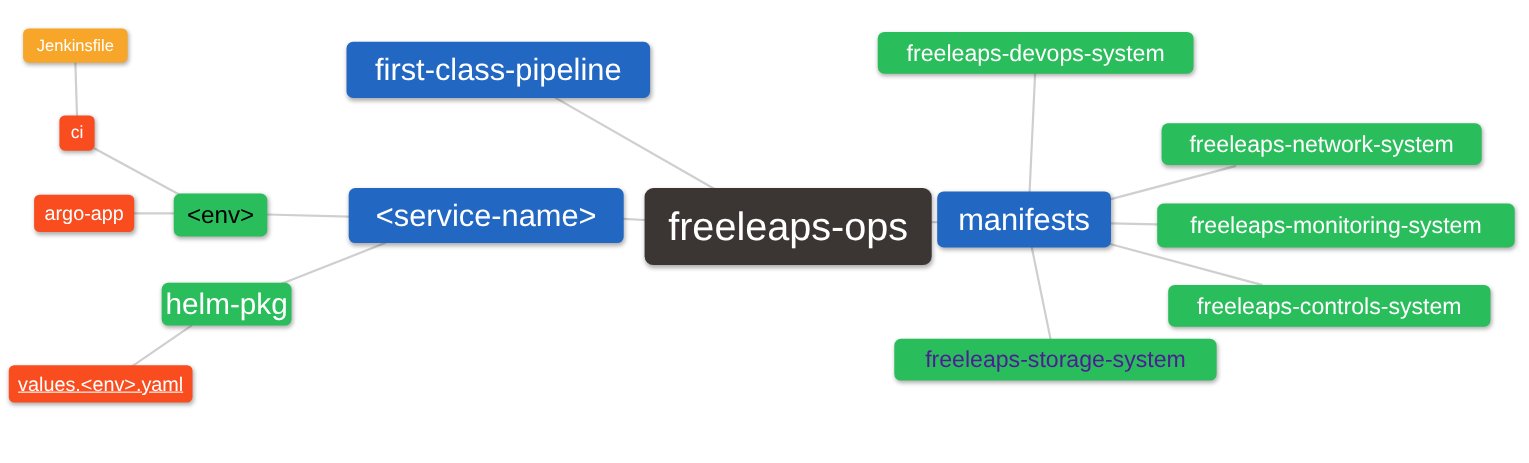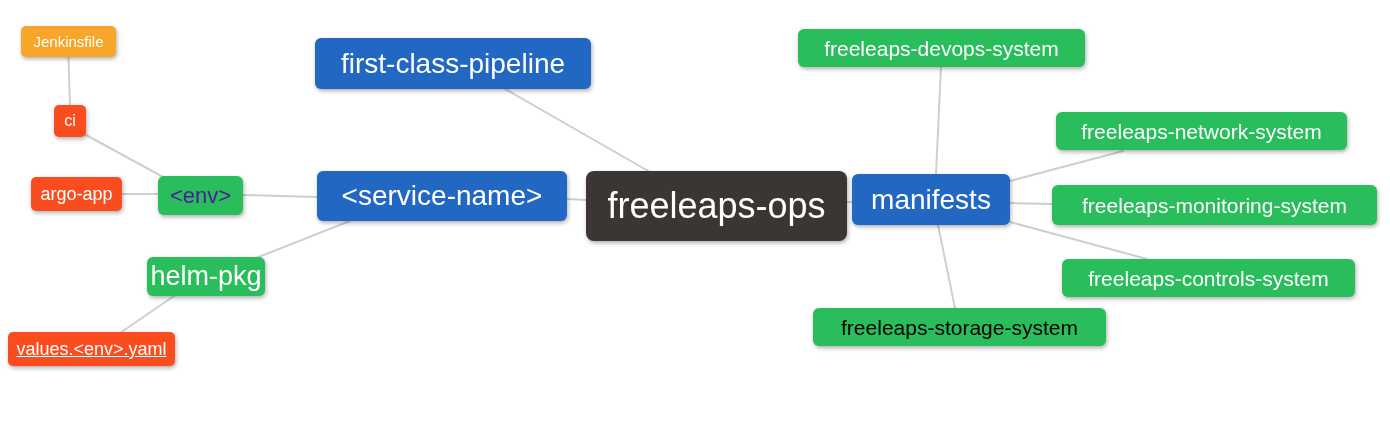--- a/index.html
+++ b/index.html
@@ -48,24 +48,24 @@
     <path d="M1010,181 L1123,151"></path>
     <path d="M1010,203 L1052,204"></path>
     <path d="M1010,222 L1147,259"></path>
     <path d="M938,225 L955,308"></path>
   </g>
 </svg>
 
 <div class="node n-jenkinsfile" style="background: rgb(248, 166, 41); color: rgb(255, 255, 255);">Jenkinsfile</div>
 <div class="node n-ci" style="background: rgb(249, 77, 31); color: rgb(255, 255, 255);">ci</div>
 <div class="node n-argo" style="background: rgb(249, 77, 31); color: rgb(255, 255, 255);">argo-app</div>
-<div class="node n-env" style="background: rgb(42, 189, 91); color: #4c1d95;">&lt;env&gt;</div>
+<div class="node n-env" style="background: rgb(42, 189, 91); color: #000000;">&lt;env&gt;</div>
 <div class="node n-helm" style="background: rgb(42, 189, 91); color: rgb(255, 255, 255);">helm-pkg</div>
 <div class="node n-values" style="background: rgb(249, 77, 31); color: rgb(255, 255, 255); text-decoration: underline;">values.&lt;env&gt;.yaml</div>
 <div class="node n-fcp" style="background: rgb(34, 104, 195); color: rgb(255, 255, 255);">first-class-pipeline</div>
 <div class="node n-svc" style="background: rgb(34, 104, 195); color: rgb(255, 255, 255);">&lt;service-name&gt;</div>
 <div class="node n-ops" style="background: rgb(59, 54, 51); color: rgb(255, 255, 255);">freeleaps-ops</div>
 <div class="node n-manifests" style="background: rgb(34, 104, 195); color: rgb(255, 255, 255);">manifests</div>
 <div class="node n-devops" style="background: rgb(42, 189, 91); color: rgb(255, 255, 255);">freeleaps-devops-system</div>
 <div class="node n-network" style="background: rgb(42, 189, 91); color: rgb(255, 255, 255);">freeleaps-network-system</div>
 <div class="node n-monitoring" style="background: rgb(42, 189, 91); color: rgb(255, 255, 255);">freeleaps-monitoring-system</div>
 <div class="node n-controls" style="background: rgb(42, 189, 91); color: rgb(255, 255, 255);">freeleaps-controls-system</div>
-<div class="node n-storage" style="background: rgb(42, 189, 91); color: #000000;">freeleaps-storage-system</div>
+<div class="node n-storage" style="background: rgb(42, 189, 91); color: #4c1d95;">freeleaps-storage-system</div>
 
 </body></html>

